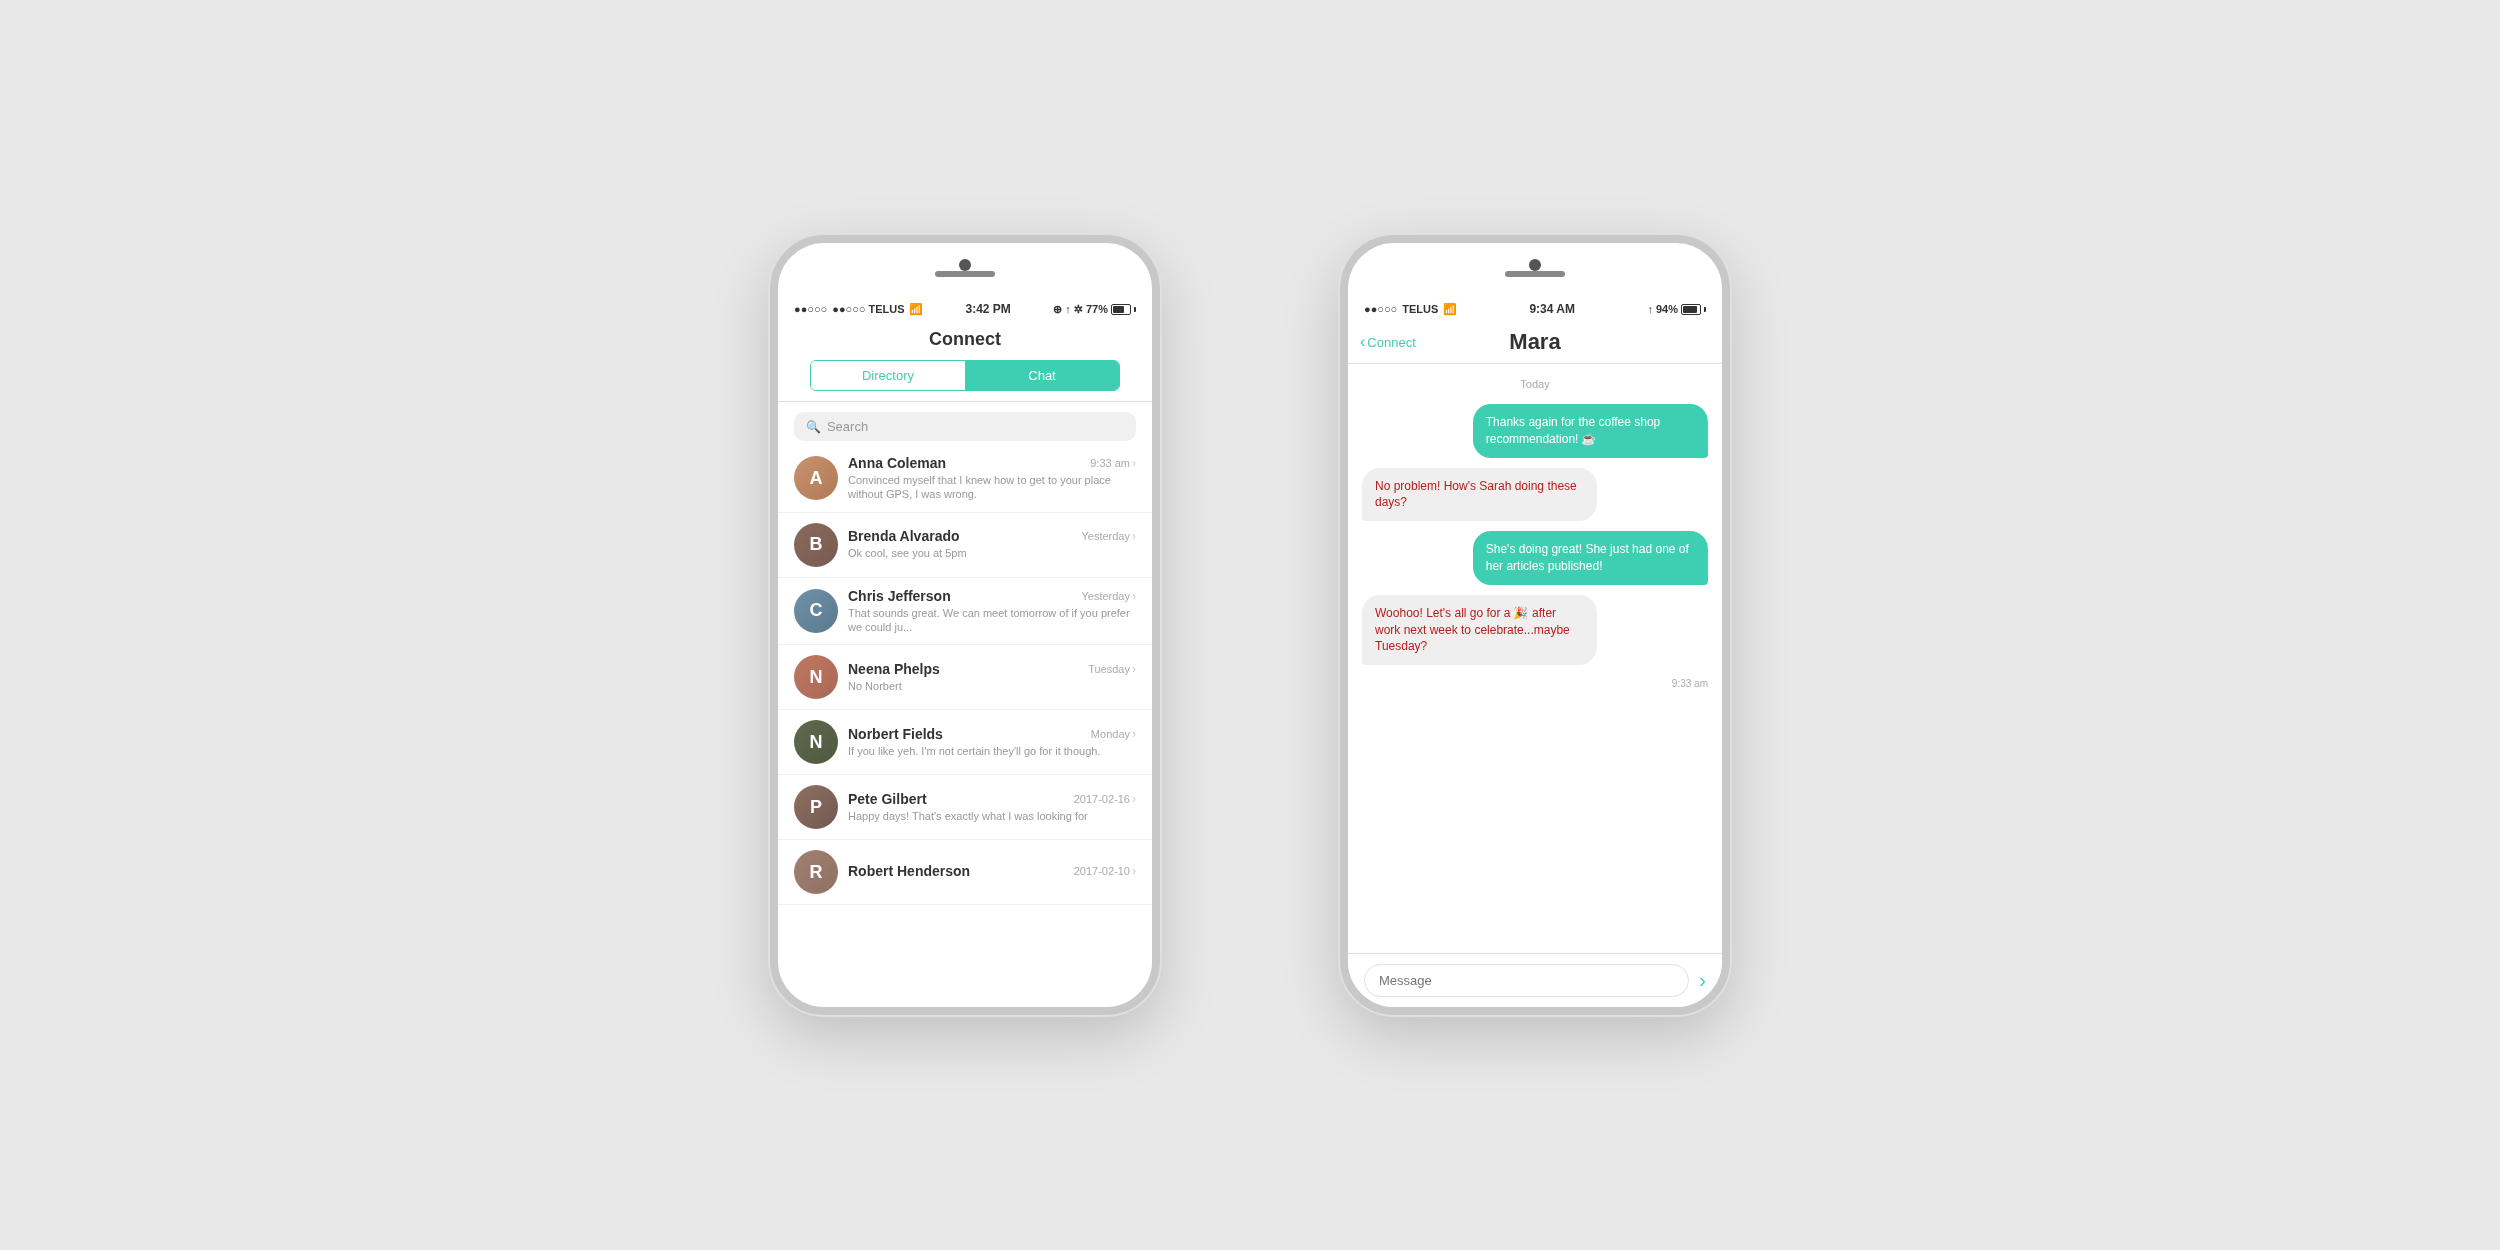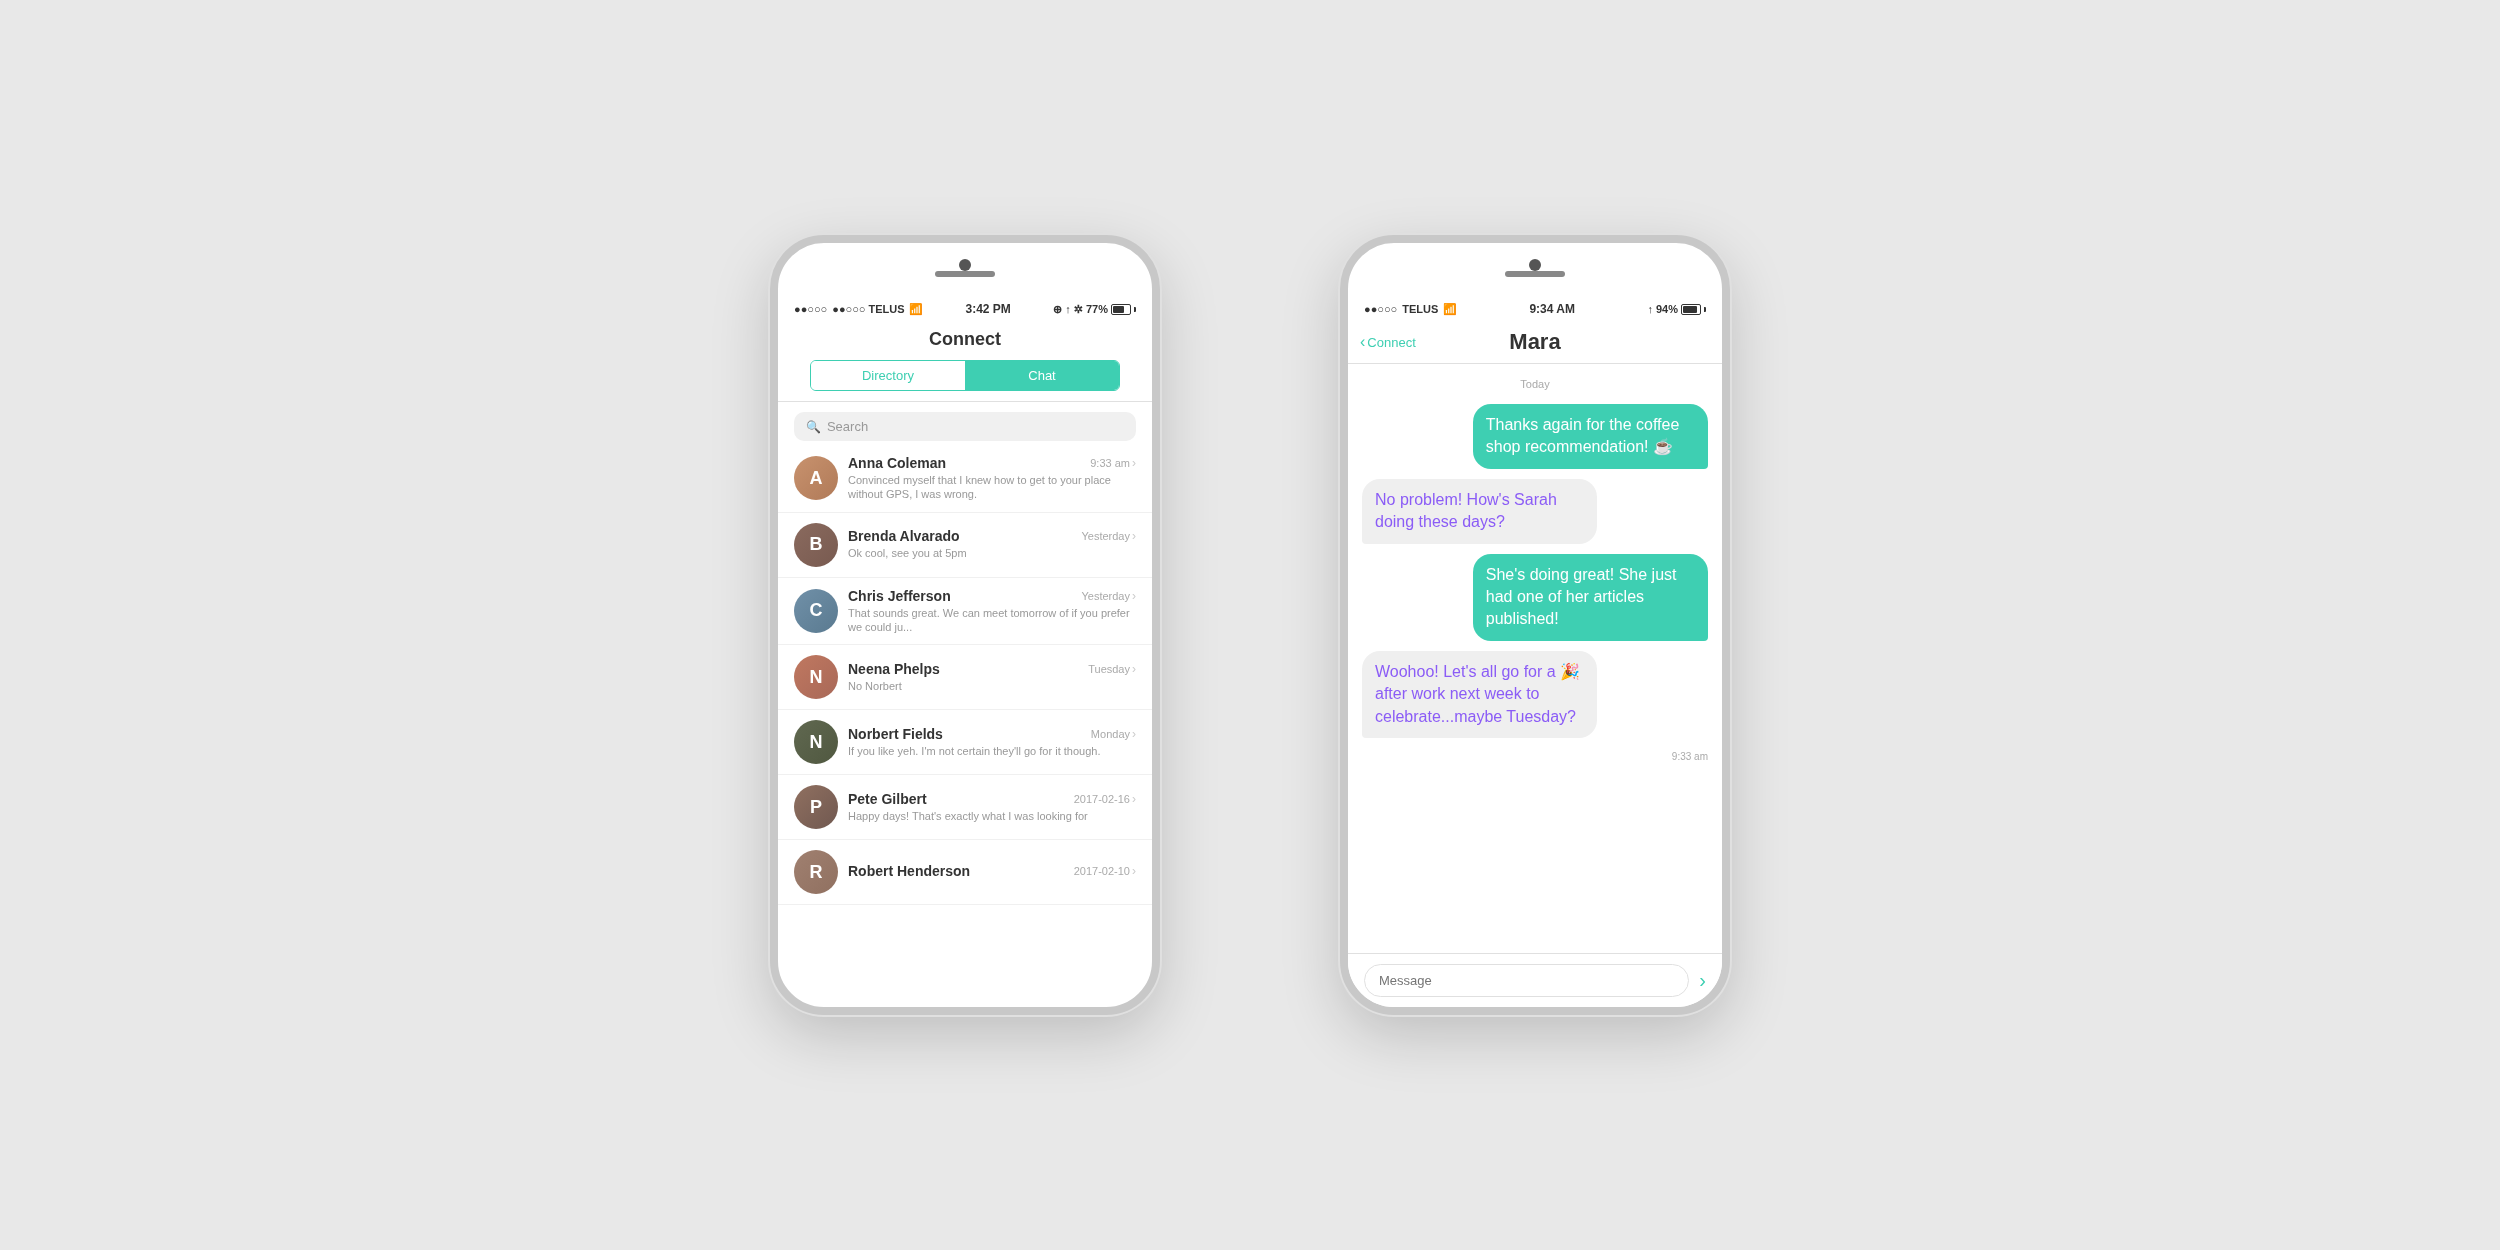--- a/index.html
+++ b/index.html
@@ -257,31 +257,31 @@
     .bubble-row {
       display: flex;
       align-items: flex-end;
     }
     .bubble-row.sent { justify-content: flex-end; }
     .bubble-row.received { justify-content: flex-start; }
     .bubble {
       max-width: 68%;
       padding: 10px 13px;
       border-radius: 18px;
-      font-size: 16px;
+      font-size: 12px;
       line-height: 1.4;
     }
     .bubble.sent {
       background: #3ecfb2;
       color: #fff;
       border-bottom-right-radius: 4px;
     }
     .bubble.received {
       background: #efefef;
-      color: #8b5cf6;
+      color: #b91c1c;
       border-bottom-left-radius: 4px;
     }
     .time-label {
       text-align: right;
       font-size: 10px;
       color: #aaa;
       margin-top: 3px;
     }
     .message-input-bar {
       background: #fff;

